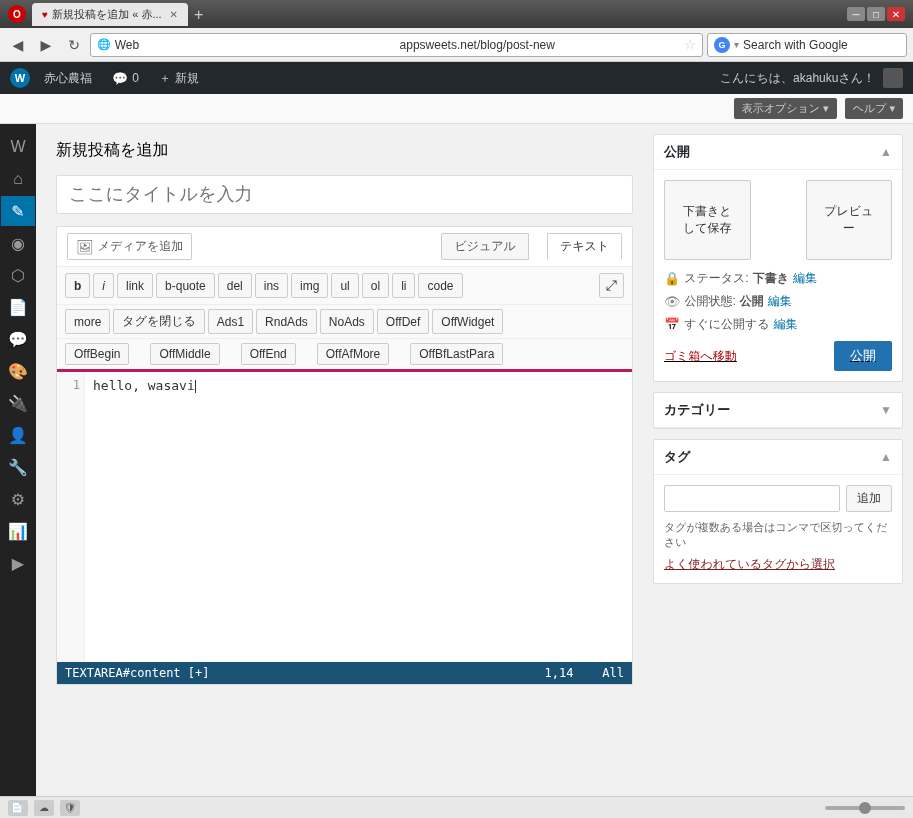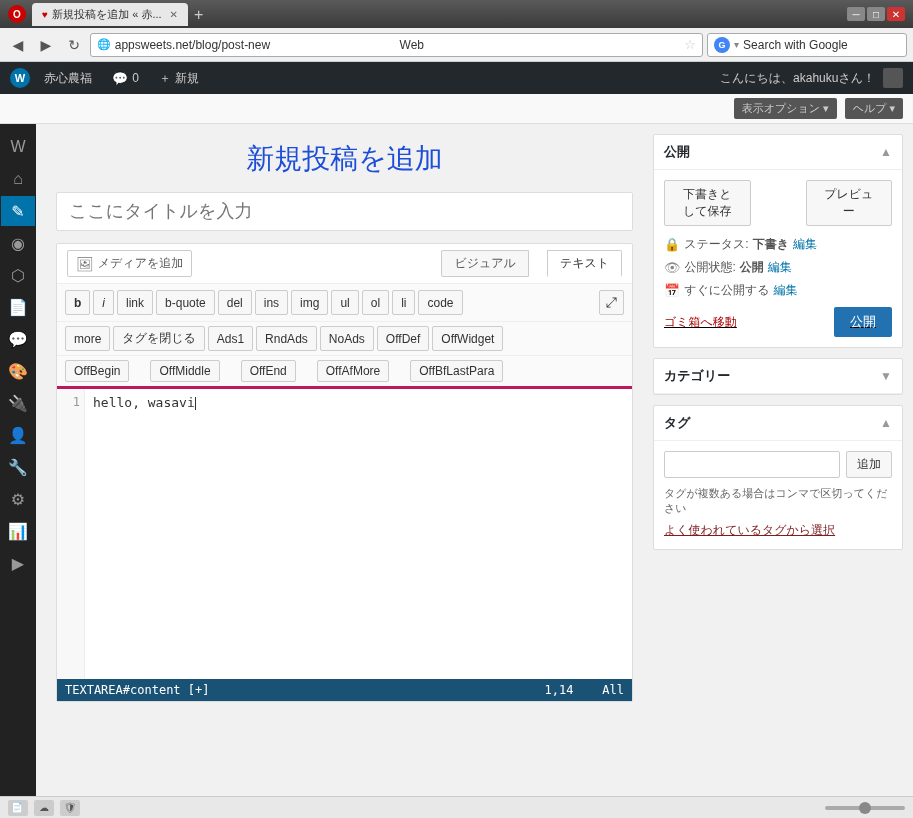--- a/index.html
+++ b/index.html
@@ -179,25 +179,24 @@
 
     
     .main-area {
       flex: 1;
       padding: 16px 20px;
       overflow-y: auto;
       background: #f1f1f1;
     }
 
     .page-title-heading {
-      font-size: 28px;
-      color: #1d4ed8;
+      font-size: 16px;
+      color: #000000;
       font-weight: normal;
       margin-bottom: 14px;
-      text-align: center;
     }
 
     
     .post-title-input {
       width: 100%;
       padding: 8px 12px;
       font-size: 18px;
       border: 1px solid #ddd;
       border-radius: 2px;
       color: #aaa;
@@ -365,21 +364,21 @@
     .meta-box-body { padding: 10px; }
 
     .publish-row {
       display: flex;
       gap: 8px;
       margin-bottom: 10px;
     }
     .save-draft-btn {
       background: #f7f7f7;
       border: 1px solid #ccc;
-      padding: 5px 12px;
+      padding: 22px 12px;
       font-size: 12px;
       cursor: pointer;
       color: #333;
       border-radius: 2px;
       flex: 1;
     }
     .preview-btn {
       background: #f7f7f7;
       border: 1px solid #ccc;
       padding: 5px 12px;
@@ -528,22 +527,22 @@
       <div class="win-btn win-close">✕</div>
     </div>
   </div>
 
   <div class="nav-bar">
     <button class="nav-btn">◀</button>
     <button class="nav-btn">▶</button>
     <button class="nav-btn">↻</button>
     <div class="address-bar-wrap">
       <span class="address-icon">🌐</span>
+      <span class="address-text">Web</span>
       <span class="address-text">appsweets.net/blog/post-new</span>
-      <span class="address-text">Web</span>
       <span class="bookmark-star">☆</span>
     </div>
     <div class="search-bar-wrap">
       <div class="search-icon-g">G</div>
       <span class="search-dropdown">▾</span>
       <span class="search-text">Search with Google</span>
     </div>
   </div>
 
   <div class="wp-admin-bar">

